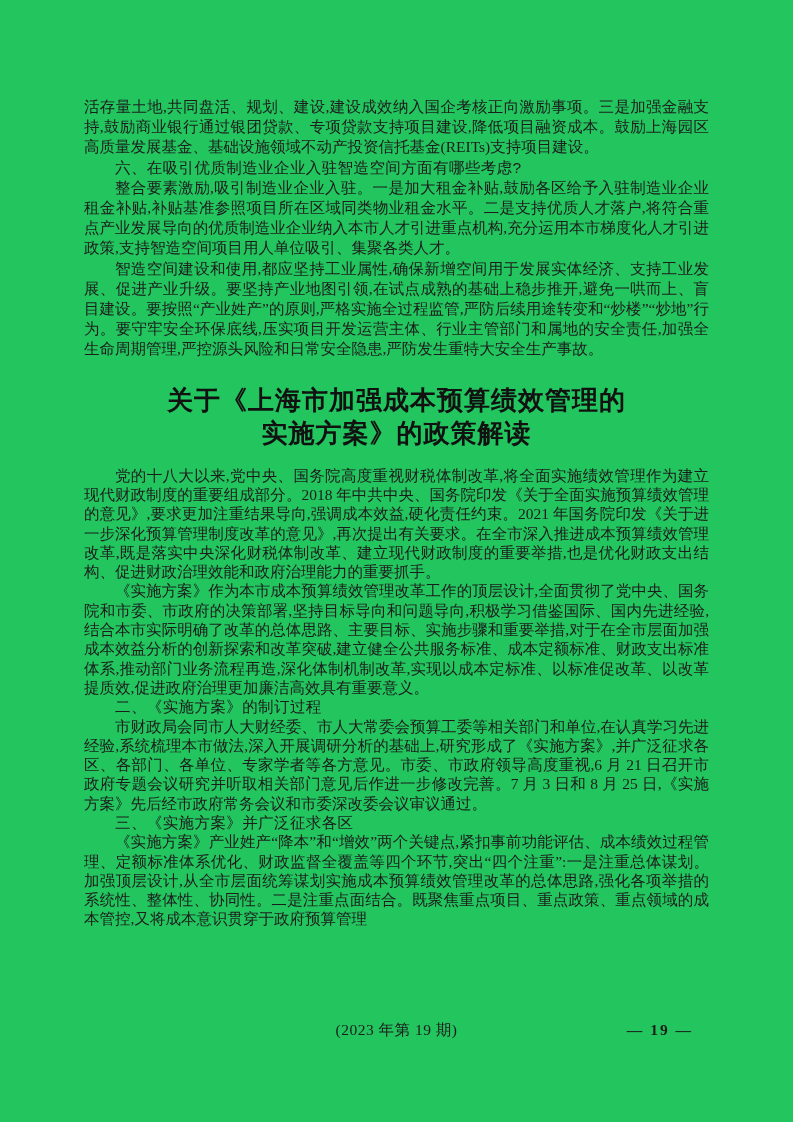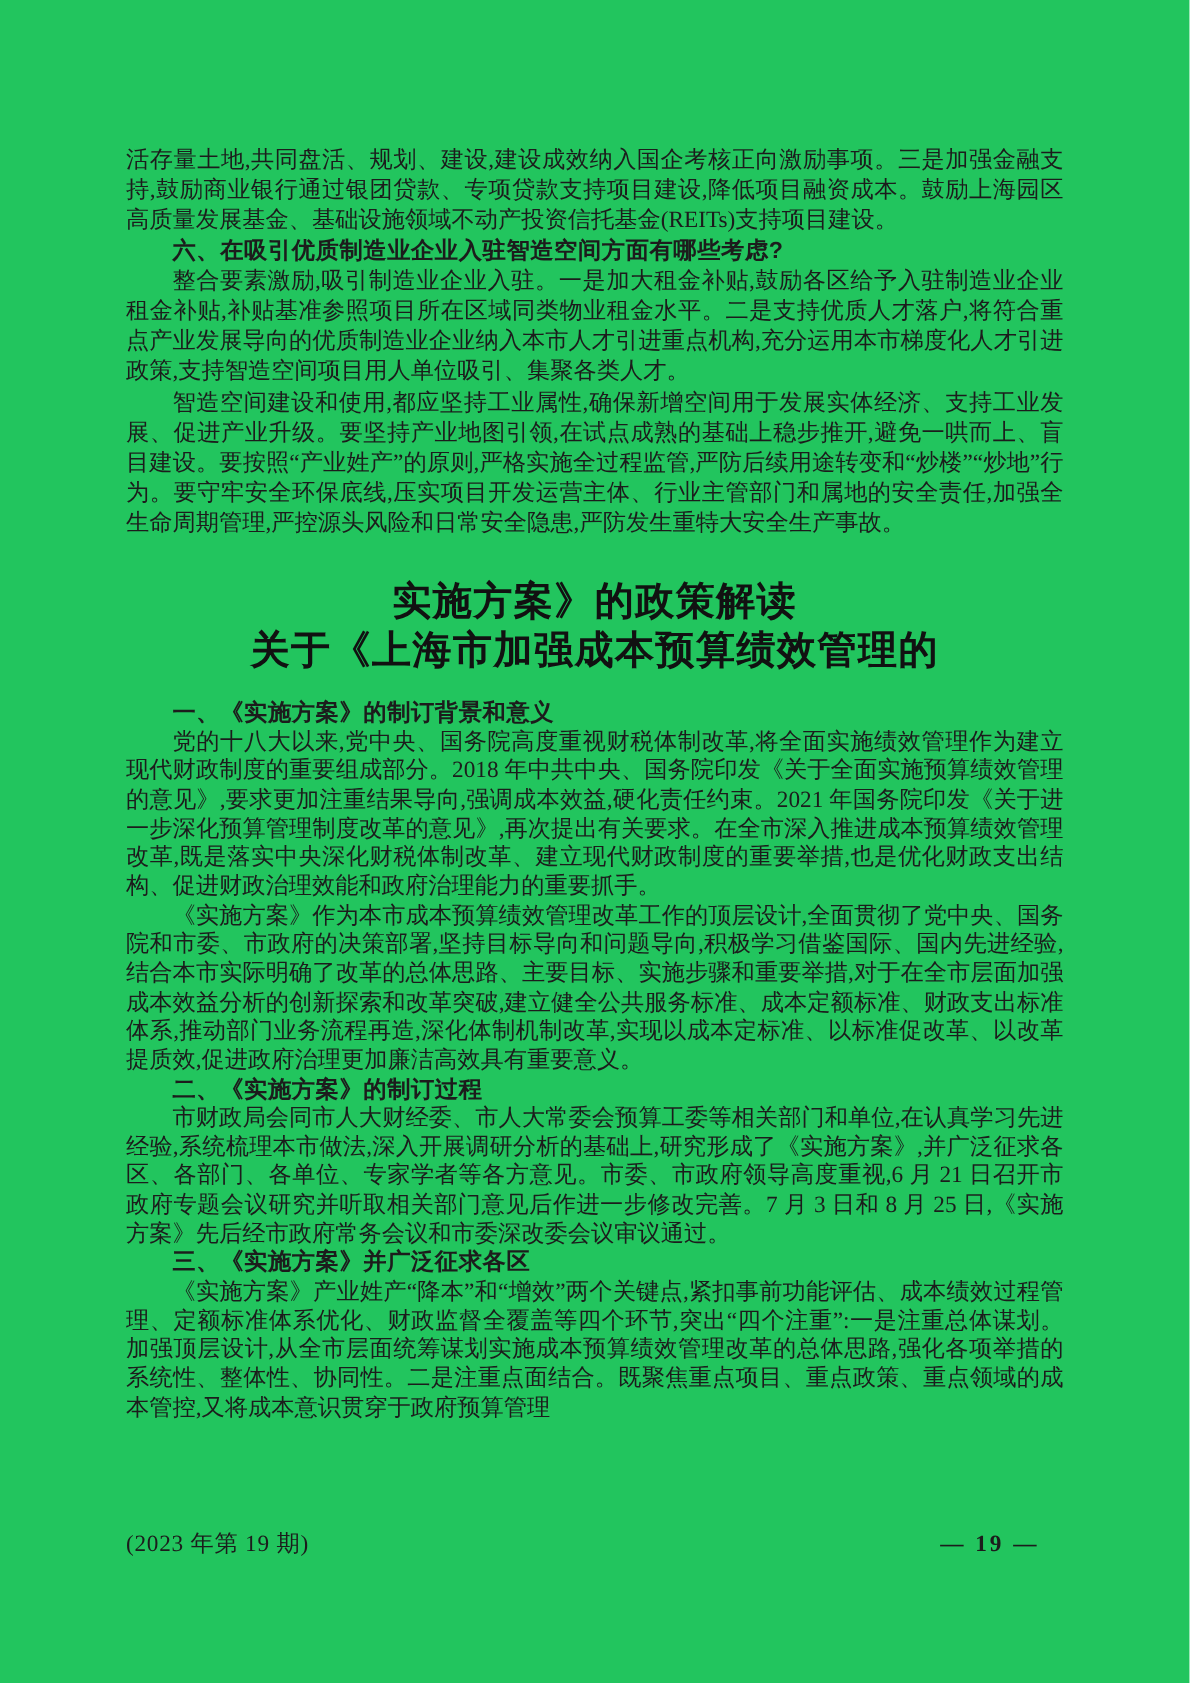--- a/index.html
+++ b/index.html
@@ -34,21 +34,21 @@
     line-height: 20.2px;
   }
   .sec-article p {
     line-height: 19.3px;
   }
   p.no-indent {
     text-indent: 0;
   }
   .q-heading {
     font-family: "Liberation Sans", "DejaVu Sans", sans-serif;
-    font-weight: bold;
+    font-weight: normal;
     letter-spacing: 0.4px;
   }
   .article-title {
     margin: 24px 0 16px 0;
     text-align: center;
     font-size: 26px;
     font-weight: bold;
     line-height: 33px;
     letter-spacing: 1px;
     font-family: "Liberation Serif", "DejaVu Serif", serif;
@@ -58,20 +58,21 @@
     position: absolute;
     left: 84px;
     top: 1020px;
     width: 625px;
     height: 22px;
     font-size: 15.5px;
     line-height: 20px;
   }
   .footer-issue {
     display: block;
+    text-align: center;
     letter-spacing: 0.5px;
   }
   .footer-page-number {
     position: absolute;
     right: 16px;
     top: 0;
     font-weight: bold;
     letter-spacing: 2px;
   }
 </style>
@@ -83,26 +84,25 @@
   <div class="content">
 
     <div class="sec-top">
       <p class="no-indent">活存量土地,共同盘活、规划、建设,建设成效纳入国企考核正向激励事项。三是加强金融支持,鼓励商业银行通过银团贷款、专项贷款支持项目建设,降低项目融资成本。鼓励上海园区高质量发展基金、基础设施领域不动产投资信托基金(REITs)支持项目建设。</p>
       <p class="q-heading">六、在吸引优质制造业企业入驻智造空间方面有哪些考虑?</p>
       <p>整合要素激励,吸引制造业企业入驻。一是加大租金补贴,鼓励各区给予入驻制造业企业租金补贴,补贴基准参照项目所在区域同类物业租金水平。二是支持优质人才落户,将符合重点产业发展导向的优质制造业企业纳入本市人才引进重点机构,充分运用本市梯度化人才引进政策,支持智造空间项目用人单位吸引、集聚各类人才。</p>
       <p>智造空间建设和使用,都应坚持工业属性,确保新增空间用于发展实体经济、支持工业发展、促进产业升级。要坚持产业地图引领,在试点成熟的基础上稳步推开,避免一哄而上、盲目建设。要按照“产业姓产”的原则,严格实施全过程监管,严防后续用途转变和“炒楼”“炒地”行为。要守牢安全环保底线,压实项目开发运营主体、行业主管部门和属地的安全责任,加强全生命周期管理,严控源头风险和日常安全隐患,严防发生重特大安全生产事故。</p>
     </div>
 
     <div class="article-title">
+      <div>关于《上海市加强成本预算绩效管理的</div>
       <div>实施方案》的政策解读</div>
-      <div>关于《上海市加强成本预算绩效管理的</div>
     </div>
 
     <div class="sec-article">
-      <p class="q-heading">一、《实施方案》的制订背景和意义</p>
       <p>党的十八大以来,党中央、国务院高度重视财税体制改革,将全面实施绩效管理作为建立现代财政制度的重要组成部分。2018 年中共中央、国务院印发《关于全面实施预算绩效管理的意见》,要求更加注重结果导向,强调成本效益,硬化责任约束。2021 年国务院印发《关于进一步深化预算管理制度改革的意见》,再次提出有关要求。在全市深入推进成本预算绩效管理改革,既是落实中央深化财税体制改革、建立现代财政制度的重要举措,也是优化财政支出结构、促进财政治理效能和政府治理能力的重要抓手。</p>
       <p>《实施方案》作为本市成本预算绩效管理改革工作的顶层设计,全面贯彻了党中央、国务院和市委、市政府的决策部署,坚持目标导向和问题导向,积极学习借鉴国际、国内先进经验,结合本市实际明确了改革的总体思路、主要目标、实施步骤和重要举措,对于在全市层面加强成本效益分析的创新探索和改革突破,建立健全公共服务标准、成本定额标准、财政支出标准体系,推动部门业务流程再造,深化体制机制改革,实现以成本定标准、以标准促改革、以改革提质效,促进政府治理更加廉洁高效具有重要意义。</p>
       <p class="q-heading">二、《实施方案》的制订过程</p>
       <p>市财政局会同市人大财经委、市人大常委会预算工委等相关部门和单位,在认真学习先进经验,系统梳理本市做法,深入开展调研分析的基础上,研究形成了《实施方案》,并广泛征求各区、各部门、各单位、专家学者等各方意见。市委、市政府领导高度重视,6 月 21 日召开市政府专题会议研究并听取相关部门意见后作进一步修改完善。7 月 3 日和 8 月 25 日,《实施方案》先后经市政府常务会议和市委深改委会议审议通过。</p>
       <p class="q-heading">三、《实施方案》并广泛征求各区</p>
       <p>《实施方案》产业姓产“降本”和“增效”两个关键点,紧扣事前功能评估、成本绩效过程管理、定额标准体系优化、财政监督全覆盖等四个环节,突出“四个注重”:一是注重总体谋划。加强顶层设计,从全市层面统筹谋划实施成本预算绩效管理改革的总体思路,强化各项举措的系统性、整体性、协同性。二是注重点面结合。既聚焦重点项目、重点政策、重点领域的成本管控,又将成本意识贯穿于政府预算管理</p>
     </div>
 
   </div>
 

